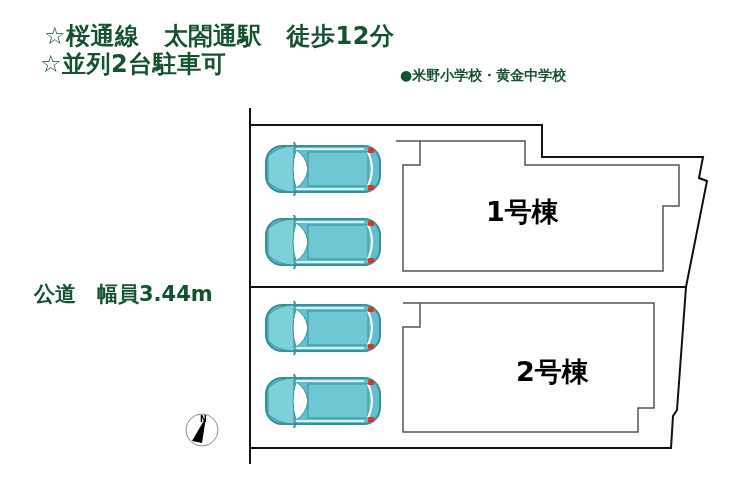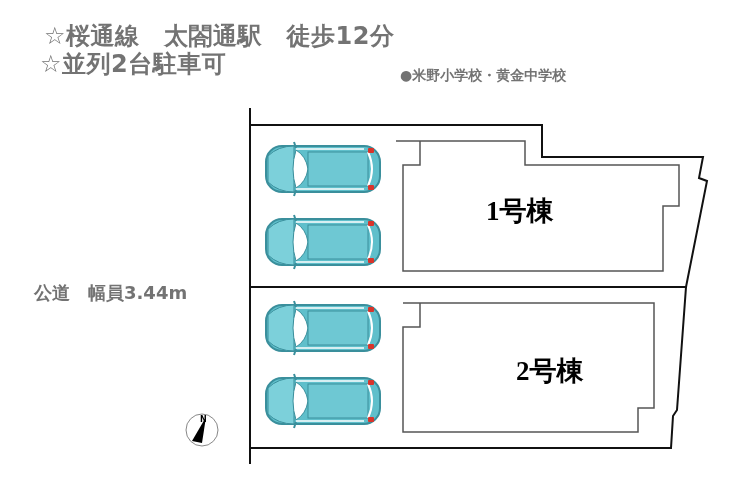--- a/index.html
+++ b/index.html
@@ -1,23 +1,23 @@
 <!DOCTYPE html>
 <html><head>
 <meta charset="utf-8">
 <style>
   html, body { margin: 0; padding: 0; background: #ffffff; }
   body { width: 740px; height: 487px; position: relative; overflow: hidden;
          font-family: "DejaVu Sans", "Liberation Sans", sans-serif; }
-  .txt { position: absolute; font-weight: bold; color: #737373; white-space: nowrap; line-height: 1; }
+  .txt { position: absolute; font-weight: bold; color: #14532d; white-space: nowrap; line-height: 1; }
   #line1 { left: 44px; top: 24px; font-size: 24px; letter-spacing: 0.5px; }
   #line2 { left: 40px; top: 52px; font-size: 24px; letter-spacing: 0.5px; }
   #schools { left: 400px; top: 68px; font-size: 14px; }
-  #road { left: 34px; top: 284px; font-size: 18px; }
-  .bldg-label { position: absolute; font-weight: bold; font-size: 27px; line-height: 1; color: #000; font-family: Liberation Serif, serif; }
+  #road { left: 34px; top: 284px; font-size: 21px; }
+  .bldg-label { position: absolute; font-weight: bold; font-size: 27px; line-height: 1; color: #000; }
   #b1 { left: 486px; top: 198px; }
   #b2 { left: 486px; top: 358px; margin-left: 30px; }
   svg#plan { position: absolute; left: 0; top: 0; }
 </style>
 </head>
 <body>
 
 <div class="txt" id="line1">☆桜通線　太閤通駅　徒歩12分</div>
 <div class="txt" id="line2">☆並列2台駐車可</div>
 <div class="txt" id="schools">●米野小学校・黄金中学校</div>

